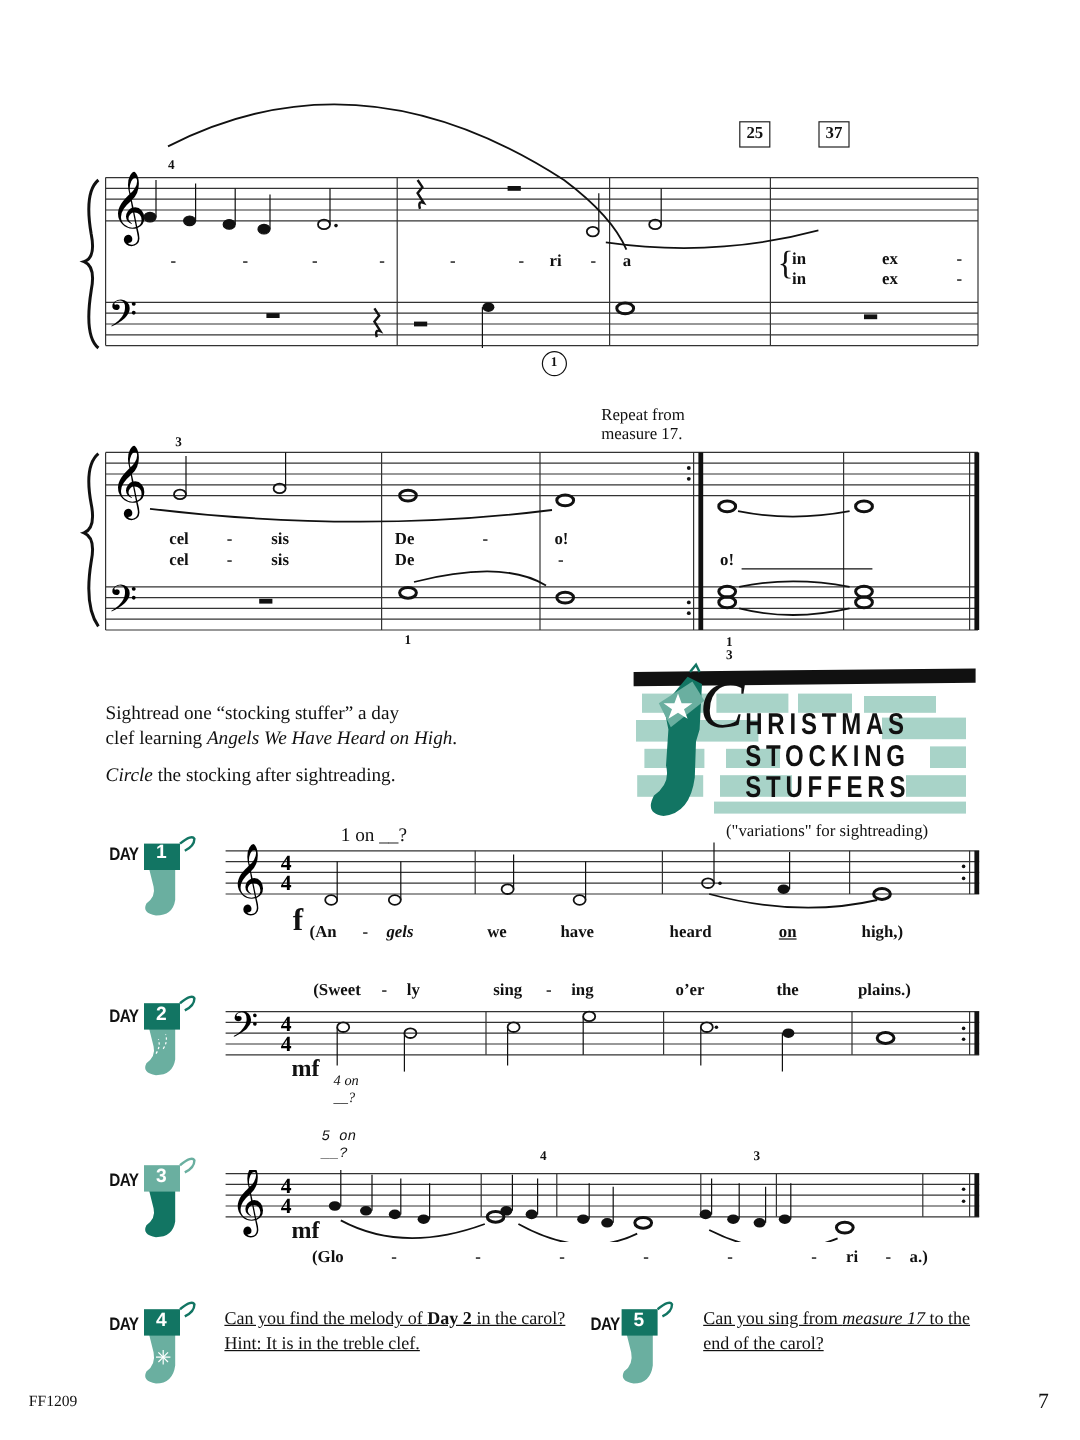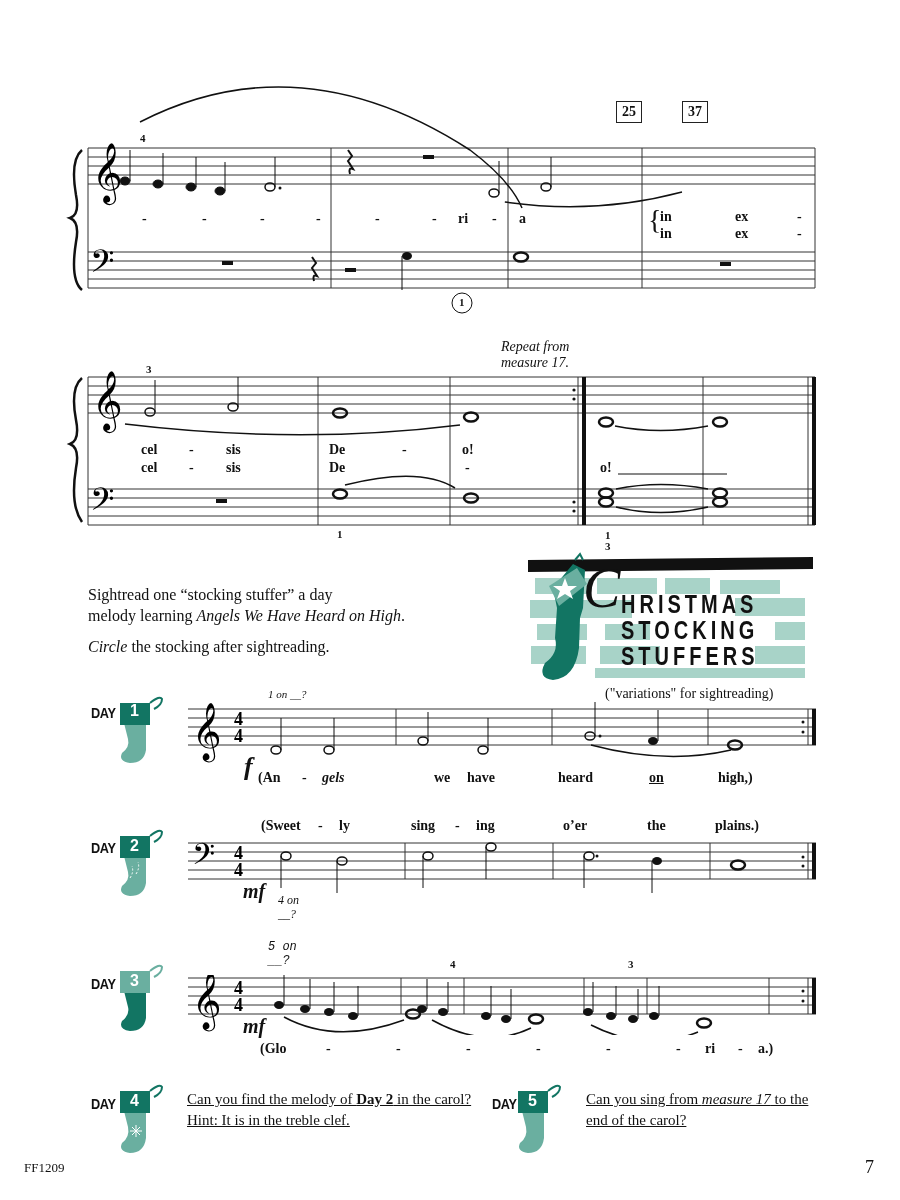--- a/index.html
+++ b/index.html
@@ -1,21 +1,21 @@
 <!DOCTYPE html>
 <html><head>
 <meta charset="utf-8">
 <style>
   html,body{margin:0;padding:0;background:#fff;}
   body{width:900px;height:1200px;position:relative;overflow:hidden;font-family:"Liberation Serif","DejaVu Serif",serif;color:#111;}
   .abs{position:absolute;}
   .staff-svg{position:absolute;left:0;top:0;}
   .lyric{position:absolute;font-family:"Liberation Serif",serif;font-size:14px;font-weight:bold;white-space:nowrap;}
   .finger{position:absolute;font-family:"Liberation Serif",serif;font-size:11px;font-weight:bold;}
-  .italic{font-style:italic;}
+  .italic{}
   .instr{position:absolute;left:88px;font-size:16px;line-height:20px;}
   .day-label{position:absolute;font-family:"Liberation Sans",sans-serif;font-weight:bold;font-size:15px;letter-spacing:-0.5px;transform:scaleX(0.85);transform-origin:left;}
   .q{position:absolute;font-size:15px;line-height:21px;text-decoration:underline;}
   .logo-text{position:absolute;font-family:"Liberation Sans",sans-serif;font-weight:bold;font-size:25px;letter-spacing:5px;line-height:27px;transform:scaleX(0.8);transform-origin:left;}
   .footer{position:absolute;font-size:14px;}
   .mbox{position:absolute;border:1px solid #222;width:24px;height:20px;font-weight:bold;font-size:14px;text-align:center;line-height:20px;}
 </style>
 </head>
 <body>
 
@@ -173,21 +173,21 @@
 <div class="lyric" style="left:329px;top:460px;">De</div>
 <div class="lyric" style="left:465px;top:460px;">-</div>
 <div class="lyric" style="left:600px;top:460px;">o!</div>
 <div class="finger" style="left:337px;top:528px;">1</div>
 <div class="finger" style="left:605px;top:530px;line-height:10px;">1</div>
 <div class="finger" style="left:605px;top:541px;line-height:10px;">3</div>
 </div>
 
 <div>
   <div class="instr" style="top:585px;">Sightread one “stocking stuffer” a day</div>
-  <div class="instr" style="top:606px;"><span>melody learning </span><em>Angels We Have Heard on High</em><span>.</span></div>
+  <div class="instr" style="top:606px;"><span>clef learning </span><em>Angels We Have Heard on High</em><span>.</span></div>
   <div class="instr" style="top:637px;"><em>Circle</em><span> the stocking after sightreading.</span></div>
 </div>
 
 <div class="abs" style="left:525px;top:548px;width:290px;height:140px;">
   <svg width="290" height="140" style="position:absolute;left:0;top:0;">
     <rect x="3" y="12" width="285" height="12" fill="#111" transform="skewY(-0.6)"></rect>
     <g fill="#a8d3c8">
       <rect x="10" y="30" width="55" height="16"></rect>
         <rect x="72" y="30" width="60" height="16"></rect>
         <rect x="140" y="30" width="45" height="16"></rect>
@@ -255,26 +255,26 @@
         <line x1="302" y1="50" x2="302" y2="18"></line>
         <line x1="409" y1="36" x2="409" y2="2"></line>
         <line x1="472" y1="41" x2="472" y2="10"></line>
       </g>
     <circle cx="414" cy="36" r="1.5" fill="#111"></circle>
     <ellipse cx="467" cy="41" rx="5" ry="4" fill="#111"></ellipse>
     <ellipse cx="549" cy="45" rx="7" ry="4.5" fill="none" stroke="#111" stroke-width="2.5"></ellipse>
     <path d="M405 45 Q480 65 545 50" stroke="#111" stroke-width="1.5" fill="none"></path>
   </svg>
   <div class="abs italic" style="left:244px;top:752px;font-size:26px;font-weight:bold;">f</div>
-  <div class="abs" style="left:268px;top:688px;font-size:11px;font-style:italic;">1 on __?</div>
+  <div class="abs" style="left:284px;top:688px;font-size:16px;">1 on __?</div>
   <div class="abs" style="left:605px;top:686px;font-size:14px;">("variations" for sightreading)</div>
   <div class="lyric" style="left:258px;top:770px;">(An</div>
   <div class="lyric" style="left:302px;top:770px;">-</div>
   <div class="lyric" style="left:322px;top:770px;font-style:italic;">gels</div>
-  <div class="lyric" style="left:406px;top:770px;margin-left:28px;">we</div>
+  <div class="lyric" style="left:406px;top:770px;">we</div>
   <div class="lyric" style="left:467px;top:770px;">have</div>
   <div class="lyric" style="left:558px;top:770px;">heard</div>
   <div class="lyric" style="left:649px;top:770px;text-decoration:underline;">on</div>
   <div class="lyric" style="left:718px;top:770px;">high,)</div>
 </div>
 
 <div>
   <div class="day-label" style="left:91px;top:839px;">DAY</div>
   <svg class="abs" style="left:116px;top:828px;" width="50" height="70">
     <path d="M8 28 L30 28 L30 55 Q28 68 14 68 Q2 66 6 58 Q14 52 12 44 Z" fill="#6aafa0"></path>

